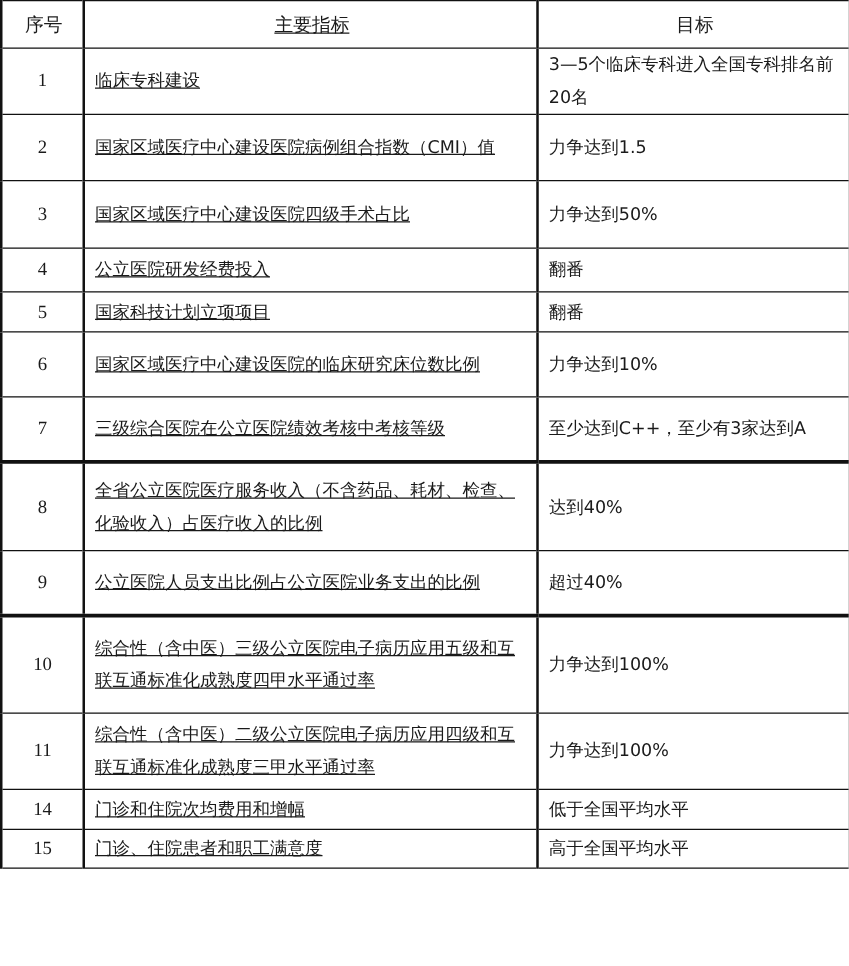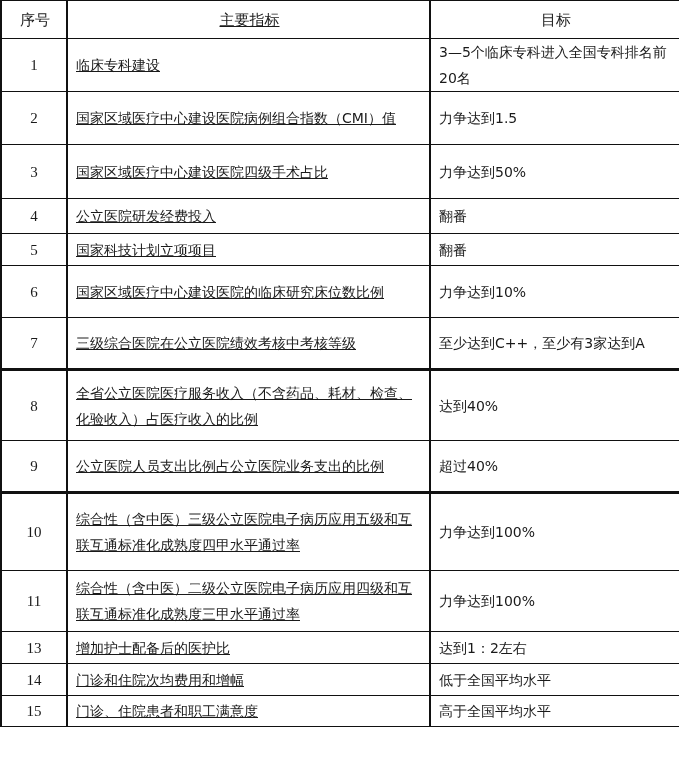--- a/index.html
+++ b/index.html
@@ -104,25 +104,20 @@
       <td class="no">10</td>
       <td class="ind">综合性（含中医）三级公立医院电子病历应用五级和互联互通标准化成熟度四甲水平通过率</td>
       <td class="tgt">力争达到100%</td>
     </tr>
     <tr style="height:61px">
       <td class="no">11</td>
       <td class="ind">综合性（含中医）二级公立医院电子病历应用四级和互联互通标准化成熟度三甲水平通过率</td>
       <td class="tgt">力争达到100%</td>
     </tr>
     <tr style="height:32px">
-      <td class="no">13</td>
-      <td class="ind">增加护士配备后的医护比</td>
-      <td class="tgt">达到1：2左右</td>
-    </tr>
-    <tr style="height:32px">
       <td class="no">14</td>
       <td class="ind">门诊和住院次均费用和增幅</td>
       <td class="tgt">低于全国平均水平</td>
     </tr>
     <tr style="height:31px">
       <td class="no">15</td>
       <td class="ind">门诊、住院患者和职工满意度</td>
       <td class="tgt">高于全国平均水平</td>
     </tr>
   </tbody>

